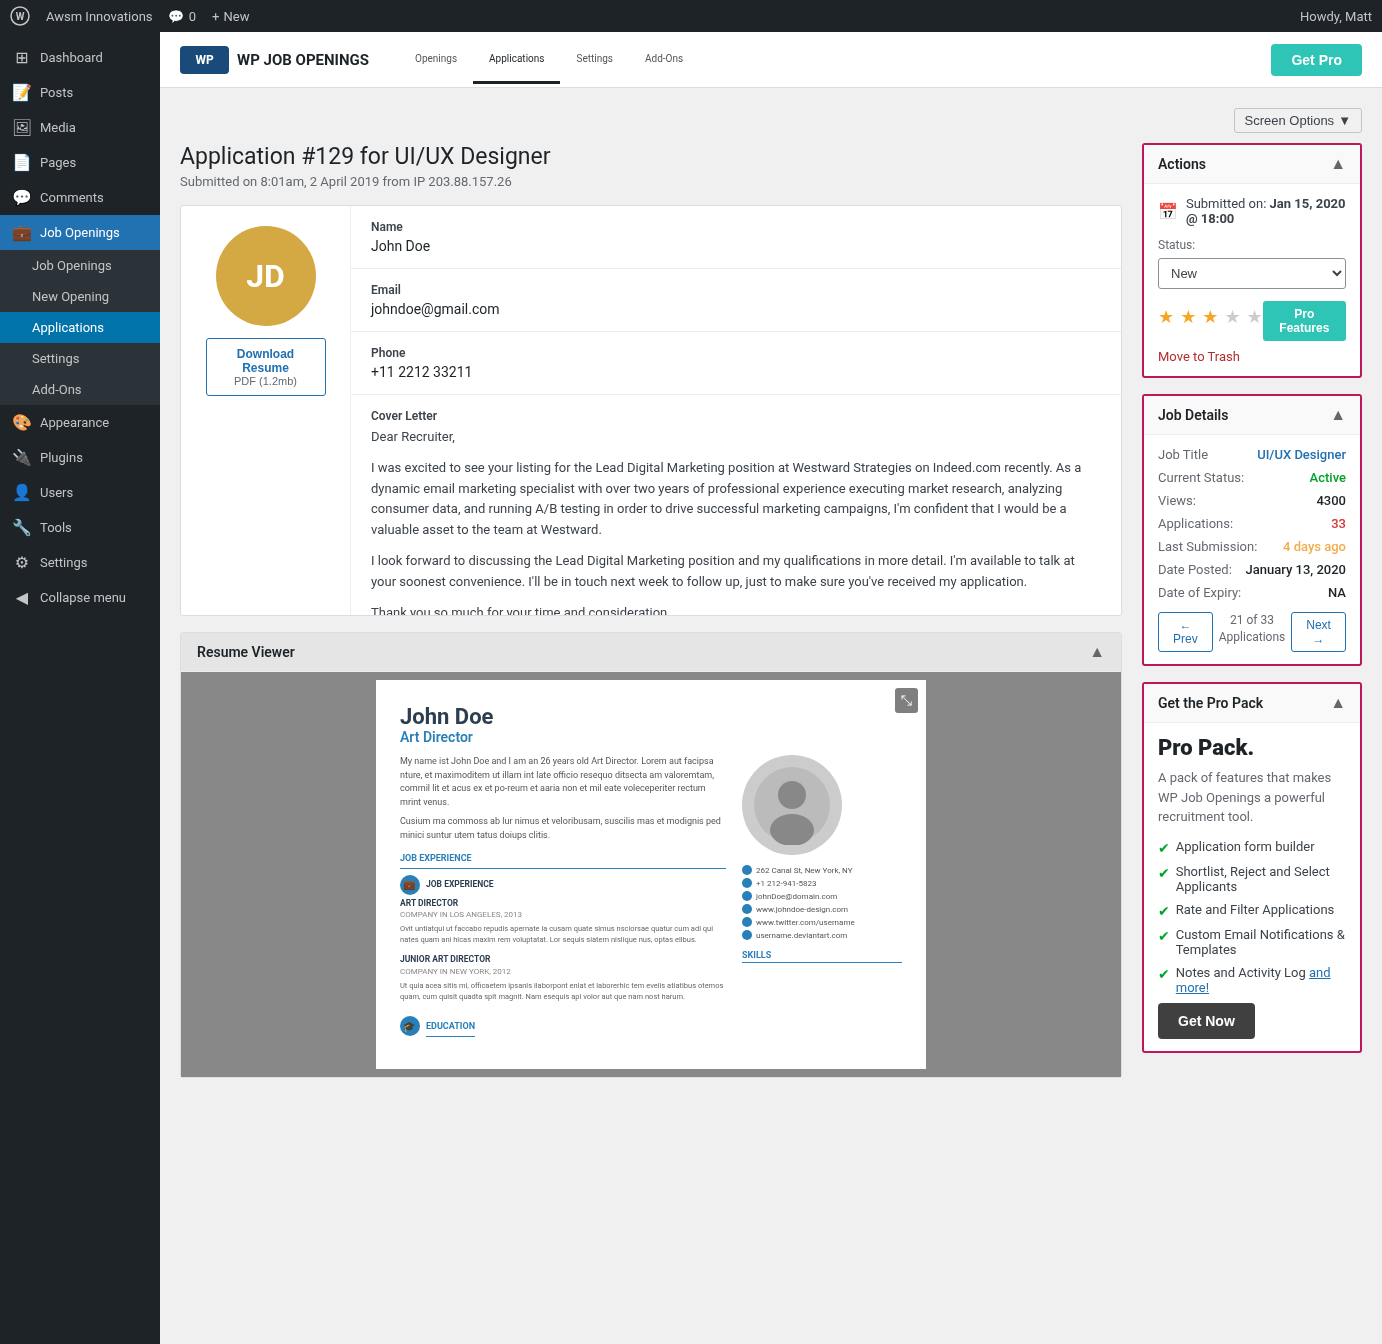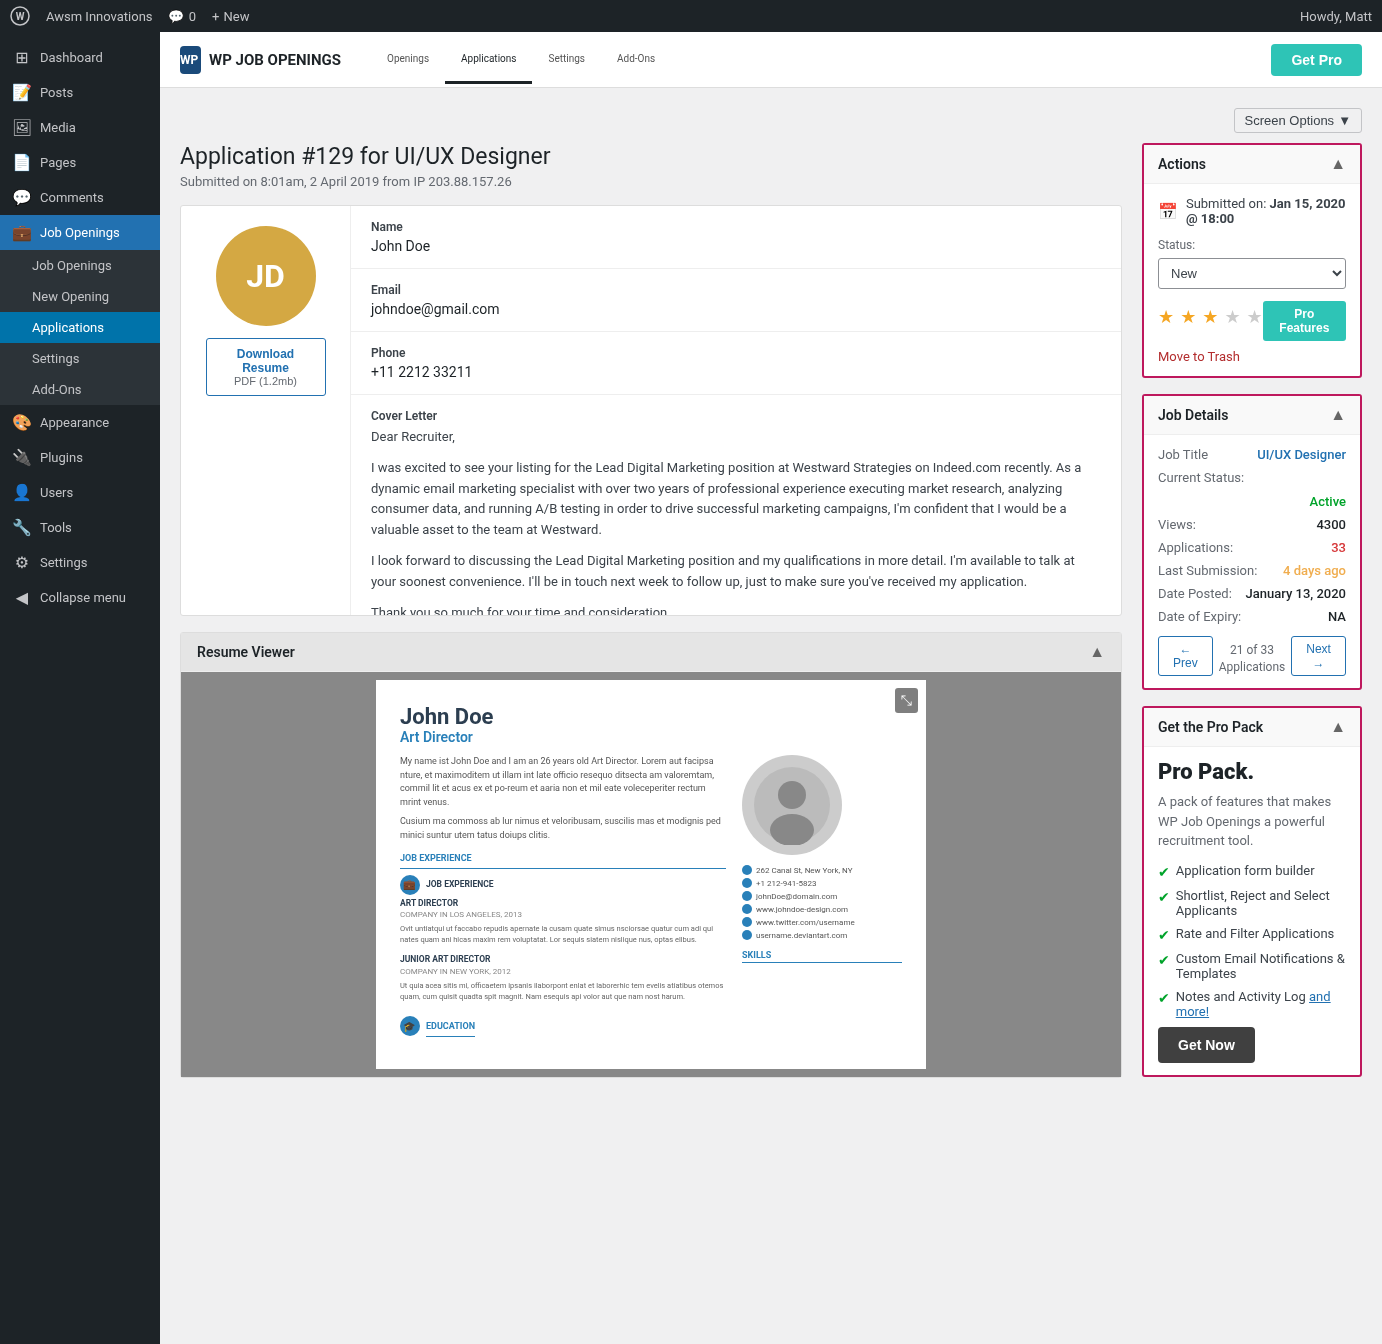--- a/index.html
+++ b/index.html
@@ -66,21 +66,21 @@
     .plugin-header {
       background: #fff;
       border-bottom: 1px solid #ddd;
       padding: 0 20px;
       display: flex;
       align-items: center;
       gap: 20px;
       height: 56px;
     }
     .plugin-logo { display: flex; align-items: center; gap: 8px; font-weight: 700; font-size: 15px; color: #1d2327; }
-    .plugin-logo-icon { width: 21px; height: 28px; background: #1a4a7a; border-radius: 4px; display: flex; align-items: center; justify-content: flex-start; color: #fff; font-weight: bold; font-size: 12px; }
+    .plugin-logo-icon { width: 49px; height: 28px; background: #1a4a7a; border-radius: 4px; display: flex; align-items: center; justify-content: center; color: #fff; font-weight: bold; font-size: 12px; }
     .plugin-nav { display: flex; gap: 0; margin-left: 10px; }
     .plugin-nav a { padding: 0 16px; height: 49px; display: flex; align-items: center; color: #555; text-decoration: none; font-size: 10px; border-bottom: 3px solid transparent; }
     .plugin-nav a.active-tab { color: #1d2327; border-bottom-color: #1d2327; }
     .get-pro-btn {
       margin-left: auto;
       background: #2ec4b6;
       color: #fff;
       border: none;
       padding: 8px 20px;
       border-radius: 4px;
@@ -263,28 +263,28 @@
       font-weight: 600;
     }
 
     .move-to-trash { color: #b32d2e; font-size: 13px; text-decoration: none; cursor: pointer; display: block; margin-top: 8px; }
 
     
     .job-detail-row { display: flex; justify-content: space-between; margin-bottom: 8px; font-size: 13px; }
     .job-detail-label { color: #646970; }
     .job-detail-value { color: #1d2327; font-weight: 500; text-align: right; }
     .job-detail-value.link { color: #2271b1; text-decoration: none; cursor: pointer; }
-    .job-detail-value.active-status { color: #00a32a; margin-top: 24px; }
+    .job-detail-value.active-status { color: #00a32a; }
     .job-detail-value.app-count { color: #d63638; }
     .job-detail-value.days-ago { color: #f0ad4e; }
 
     
     .pagination-row {
       display: flex;
-      align-items: flex-end;
+      align-items: flex-start;
       gap: 6px;
       margin-top: 12px;
       justify-content: space-between;
     }
     .page-btn {
       background: #fff;
       border: 1px solid #2271b1;
       color: #2271b1;
       padding: 5px 10px;
       font-size: 12px;

